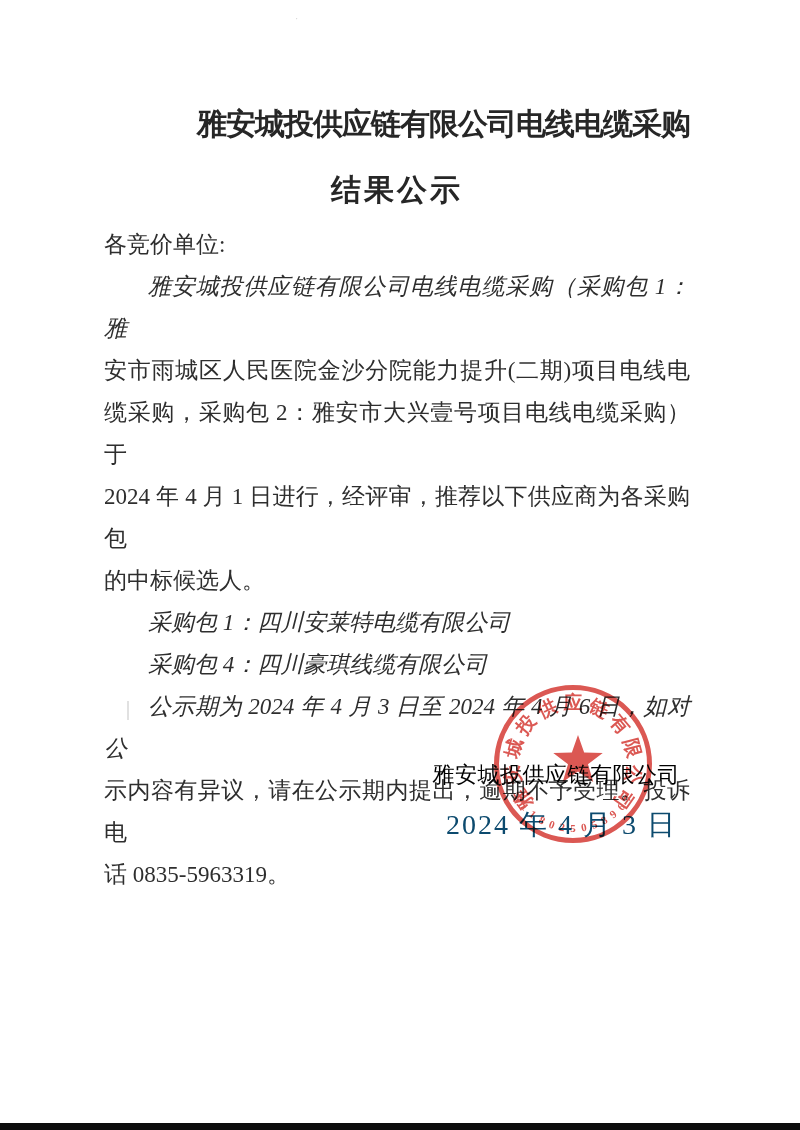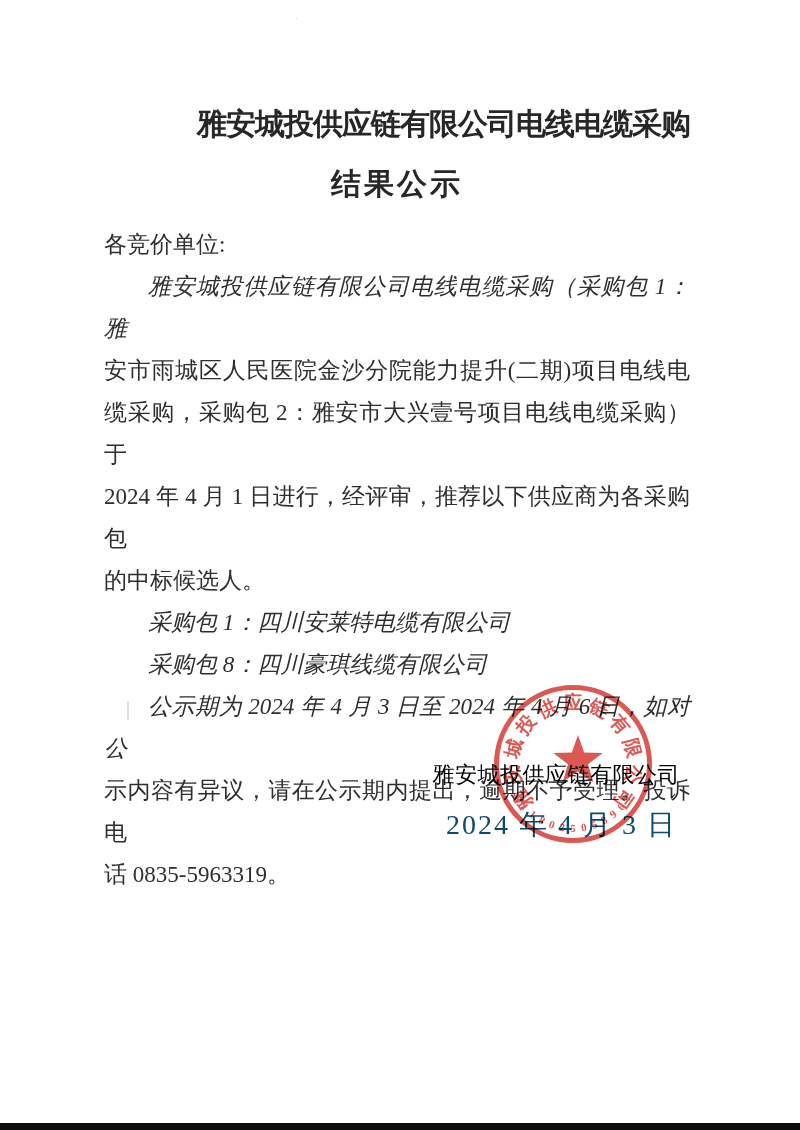--- a/index.html
+++ b/index.html
@@ -10,21 +10,21 @@
     overflow:hidden;
     font-family:"Liberation Serif","DejaVu Serif",serif;
     color:#2e2e2e;
   }
   .title{
     position:absolute;left:104px;width:586px;
     text-align:center;font-weight:bold;color:#262626;
     font-size:30px;line-height:40px;white-space:nowrap;
   }
   .title-1{top:104px;letter-spacing:-1px;text-align:right;}
-  .title-2{top:164px;letter-spacing:3px;}
+  .title-2{top:170px;letter-spacing:3px;}
   .body-text{
     position:absolute;left:104px;top:224px;width:586px;
     font-size:23px;line-height:42px;color:#2e2e2e;
   }
   .ln{min-height:42px;white-space:nowrap;}
   .ln.jst{white-space:normal;text-align:justify;text-align-last:justify;}
   .ln.ind{text-indent:44px;font-style:italic;}
   .sig{
     position:absolute;right:120px;top:760px;
     font-size:22px;letter-spacing:0.5px;color:#000000;white-space:nowrap;
@@ -82,21 +82,21 @@
   <div class="title title-2">结果公示</div>
 
   <div class="body-text">
     <div class="ln">各竞价单位:</div>
     <div class="ln jst ind">雅安城投供应链有限公司电线电缆采购（采购包 1：雅</div>
     <div class="ln jst">安市雨城区人民医院金沙分院能力提升(二期)项目电线电</div>
     <div class="ln jst">缆采购，采购包 2：雅安市大兴壹号项目电线电缆采购）于</div>
     <div class="ln jst">2024 年 4 月 1 日进行，经评审，推荐以下供应商为各采购包</div>
     <div class="ln">的中标候选人。</div>
     <div class="ln ind">采购包 1：四川安莱特电缆有限公司</div>
-    <div class="ln ind">采购包 8：四川豪琪线缆有限公司</div>
+    <div class="ln ind">采购包 4：四川豪琪线缆有限公司</div>
     <div class="ln jst ind">公示期为 2024 年 4 月 3 日至 2024 年 4 月 6 日，如对公</div>
     <div class="ln jst">示内容有异议，请在公示期内提出，逾期不予受理。投诉电</div>
     <div class="ln">话 0835-5963319。</div>
   </div>
 
   <div class="sig">雅安城投供应链有限公司</div>
   <div class="sig-date">2024 年 4 月 3 日</div>
 
   <div class="stamp">
     <svg class="stamp-star" viewBox="0 0 60 60" xmlns="http://www.w3.org/2000/svg">

